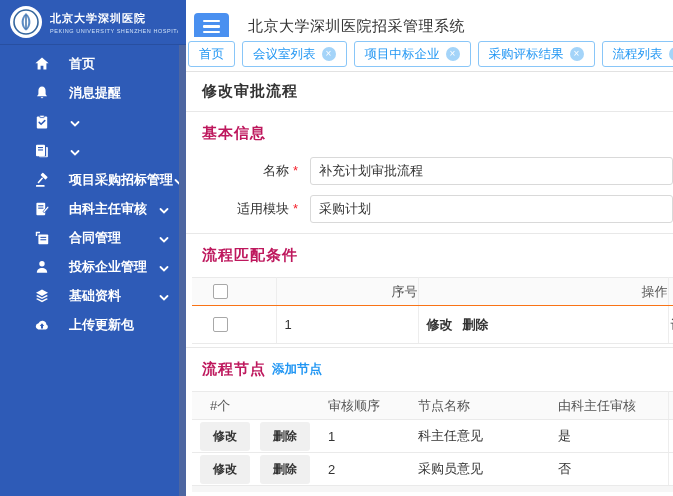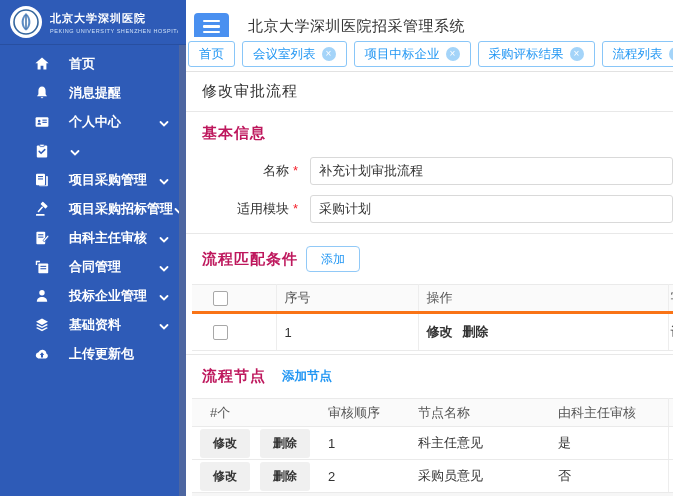--- a/index.html
+++ b/index.html
@@ -28,37 +28,37 @@
   .app-title { margin-left:19px; font-size:15px; color:#333; letter-spacing:0.5px; }
 
   
   .tabbar { position:absolute; left:186px; top:37px; right:0; height:35px; background:#fff; border-bottom:1px solid #e2e2e2; display:flex; align-items:center; gap:7px; padding-left:2px; overflow:hidden; }
   .tab { height:26px; display:flex; align-items:center; gap:6px; padding:0 10px; border:1px solid #89c6f8; border-radius:3px; color:#2196f3; font-size:12.5px; background:#fff; cursor:pointer; white-space:nowrap; }
   .tab .tab-close { width:14px; height:14px; border-radius:50%; background:#a4d4f9; color:#fff; font-size:10px; line-height:14px; text-align:center; cursor:pointer; }
 
   
   .content { position:absolute; left:186px; top:72px; right:0; bottom:0; background:#fff; overflow:hidden; }
   .page-title-row { height:40px; display:flex; align-items:center; padding-left:16px; border-bottom:1px solid #e8e8e8; }
-  .page-title { font-size:15px; font-weight:normal; color:#333; letter-spacing:1px; }
+  .page-title { font-size:15px; font-weight:bold; color:#333; letter-spacing:1px; }
   .section-title-row { margin:12px 16px; display:flex; align-items:center; }
   .section-title { font-size:15px; font-weight:bold; color:#be185d; letter-spacing:1px; }
   .add-btn { margin-left:8px; height:26px; padding:0 14px; background:#fff; border:1px solid #91c9f7; border-radius:4px; color:#2196f3; font-size:12px; cursor:pointer; font-family:inherit; }
-  .add-link { margin-left:16px; color:#2196f3; font-size:12.5px; cursor:pointer; font-weight:bold;text-align:center; }
+  .add-link { margin-left:6px; color:#2196f3; font-size:12.5px; cursor:pointer; font-weight:bold;text-align:center; }
 
   .fields { margin:14px 0 2px 16px; }
   .field-row { display:flex; align-items:center; margin-bottom:10px; }
   .field-label { width:112px; text-align:right; font-size:13px; color:#333; }
   .req::after { content:"*"; color:#f5222d; margin-left:4px; font-size:13px; }
   .field-input { margin-left:12px; width:420px; height:28px; border:1px solid #d9d9d9; border-radius:3px; padding:0 8px; font-size:13px; color:#333; font-family:inherit; outline:none; background:#fff; }
   .divider { border:none; border-top:1px solid #e8e8e8; margin-top:10px; }
 
   table { border-collapse:collapse; table-layout:fixed; margin-left:6px; width:690px; }
   th, td { text-align:left; font-weight:normal; overflow:hidden; white-space:nowrap; }
   .tbl1 { border-top:1px solid #eaeaea; }
-  .tbl1 th { background:#fafafa; height:28px; font-size:13px; color:#555; border-bottom:3px solid #f97316; padding-left:8px; }
+  .tbl1 th { background:#fafafa; height:28px; font-size:13px; color:#555; border-bottom:1px solid #f97316; padding-left:8px;text-align:right; }
   .tbl1 td { height:38px; font-size:13px; color:#333; border-bottom:1px solid #eaeaea; padding-left:8px; }
   .tbl1 .vline { border-left:1px solid #ededed; }
   .tbl1 .c-check { padding-left:21px; }
   .tbl1 .c-cut { padding-left:2px; }
   .checkbox { width:15px; height:15px; border:1px solid #a8a8a8; border-radius:2px; background:#fff; cursor:pointer; }
   .row-action { font-weight:bold; color:#333; margin-right:10px; cursor:pointer; }
 
   .tbl2 { border-top:1px solid #eaeaea; }
   .tbl2 th { background:#fafafa; height:28px; font-size:13px; color:#555; border-bottom:1px solid #eaeaea; padding-left:8px; }
   .tbl2 th.h-first { padding-left:18px; }
@@ -101,37 +101,20 @@
       <div class="menu-item">
         <span class="mi-icon">
           <svg viewBox="0 0 16 16" width="16" height="16">
               <path d="M8 1.6 C5.8 1.6 4.4 3.5 4.4 5.9 V9.2 L3 11.2 H13 L11.6 9.2 V5.9 C11.6 3.5 10.2 1.6 8 1.6 Z" fill="#fff"></path>
               <path d="M6.6 12.2 A1.5 1.5 0 0 0 9.4 12.2 Z" fill="#fff"></path>
             </svg>
         </span>
         <span class="mi-label">消息提醒</span>
       </div>
 
-      <div class="menu-item">
-        <span class="mi-icon">
-          <svg viewBox="0 0 16 16" width="16" height="16">
-              <rect x="1.6" y="3.2" width="12.8" height="9.6" rx="1" fill="#fff"></rect>
-              <circle cx="5.2" cy="7" r="1.3" fill="#2e5bb7"></circle>
-              <path d="M3.4 10.8 C3.4 9.4 4.2 8.8 5.2 8.8 C6.2 8.8 7 9.4 7 10.8 Z" fill="#2e5bb7"></path>
-              <rect x="8.4" y="5.6" width="4.4" height="1.1" fill="#2e5bb7"></rect>
-              <rect x="8.4" y="7.8" width="4.4" height="1.1" fill="#2e5bb7"></rect>
-            </svg>
-        </span>
-        <span class="mi-label">个人中心</span>
-        <span class="mi-chevron">
-          <svg viewBox="0 0 12 12" width="12" height="12">
-              <path d="M2.5 4 L6 7.5 L9.5 4" stroke="#fff" stroke-width="1.8" fill="none" stroke-linecap="round"></path>
-            </svg>
-        </span>
-      </div>
 
       <div class="menu-item">
         <span class="mi-icon">
           <svg viewBox="0 0 16 16" width="16" height="16">
               <rect x="2.8" y="2.4" width="10.4" height="12" rx="1" fill="#fff"></rect>
               <rect x="5.8" y="1.2" width="4.4" height="2.4" rx="0.6" fill="#fff" stroke="#2e5bb7" stroke-width="0.8"></rect>
               <path d="M5.2 8.4 L7.1 10.3 L10.8 6.6" stroke="#2e5bb7" stroke-width="1.5" fill="none" stroke-linecap="round"></path>
             </svg>
         </span>
         <span class="mi-chevron">
@@ -143,21 +126,20 @@
 
       <div class="menu-item">
         <span class="mi-icon">
           <svg viewBox="0 0 16 16" width="16" height="16">
               <rect x="2" y="1.8" width="9" height="11.4" rx="1" fill="#fff"></rect>
               <path d="M12 4 H13 A1 1 0 0 1 14 5 V13.2 A1 1 0 0 1 13 14.2 H6 A1 1 0 0 1 5 13.2 H12 Z" fill="#fff" opacity="0.85"></path>
               <rect x="4" y="4" width="5" height="1.1" fill="#2e5bb7"></rect>
               <rect x="4" y="6.4" width="5" height="1.1" fill="#2e5bb7"></rect>
             </svg>
         </span>
-        <span class="mi-label">项目采购管理</span>
         <span class="mi-chevron">
           <svg viewBox="0 0 12 12" width="12" height="12">
               <path d="M2.5 4 L6 7.5 L9.5 4" stroke="#fff" stroke-width="1.8" fill="none" stroke-linecap="round"></path>
             </svg>
         </span>
       </div>
 
       <div class="menu-item">
         <span class="mi-icon">
           <svg viewBox="0 0 16 16" width="16" height="16">
@@ -306,21 +288,20 @@
       </div>
       <div class="field-row">
         <label class="field-label req">适用模块</label>
         <input class="field-input" type="text" value="采购计划" style="">
       </div>
     </div>
     <hr class="divider">
 
     <div class="section-title-row">
       <span class="section-title">流程匹配条件</span>
-      <button class="add-btn">添加</button>
     </div>
     <table class="tbl1">
       <colgroup>
           <col style="width:84px">
           <col style="width:142px">
           <col style="width:250px">
           <col style="width:214px">
         </colgroup>
       <thead>
         <tr>

